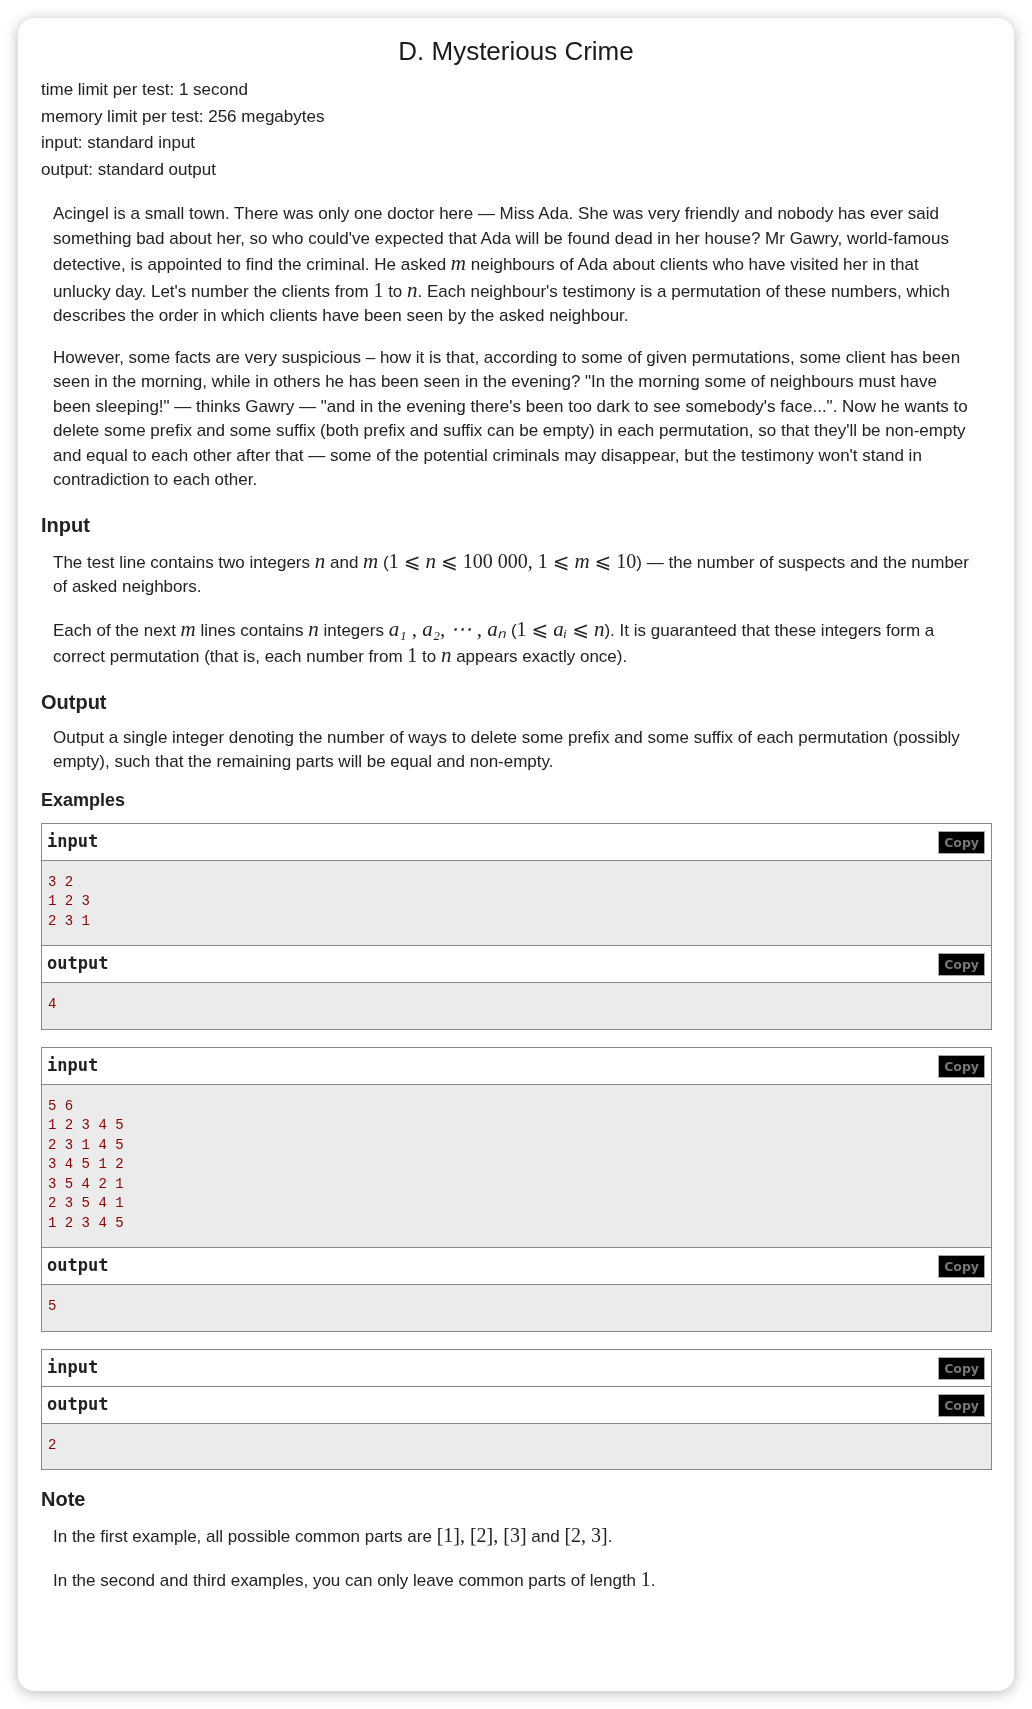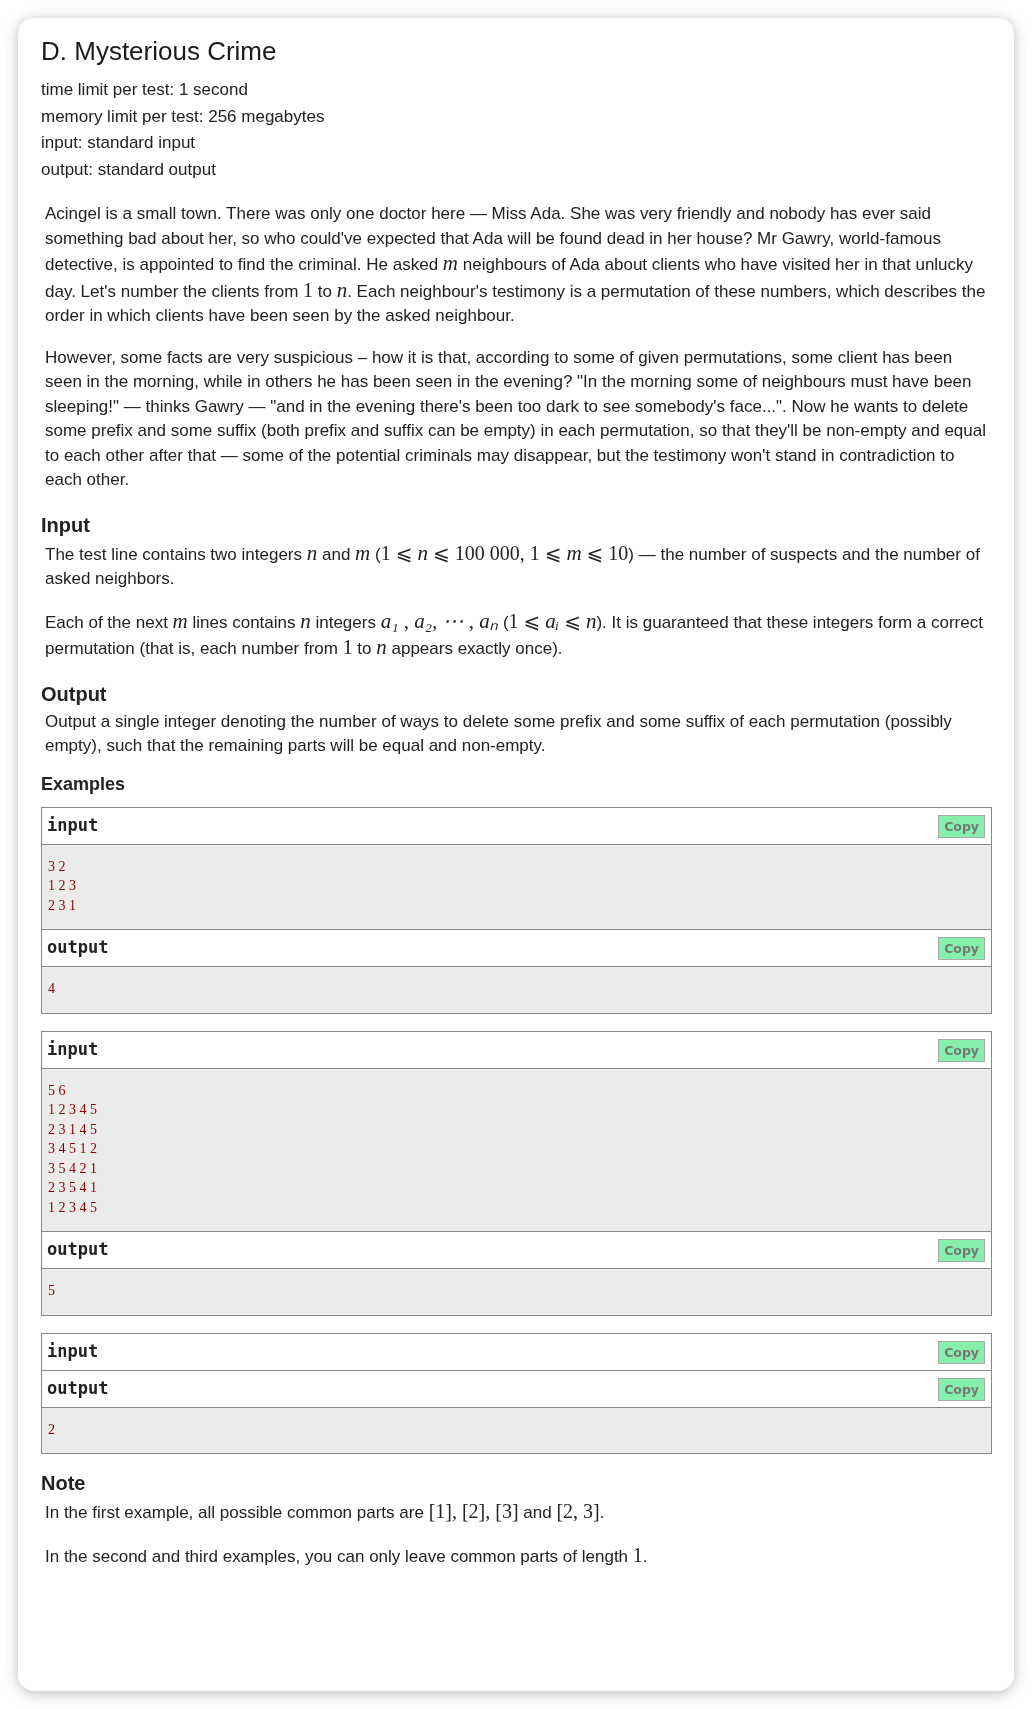--- a/index.html
+++ b/index.html
@@ -14,28 +14,29 @@
   .card {
     position: absolute;
     left: 18px; top: 18px;
     width: 996px; height: 1673px;
     background: #ffffff;
     border-radius: 16px;
     box-shadow: 0 2px 14px rgba(0,0,0,0.28);
   }
   .inner { position: absolute; left: 23px; top: 0; width: 950px; }
   .title {
+    text-align: center;
     font-size: 26px;
     margin-top: 16px;
     color: #1a1a1a;
     height: 34px;
     line-height: 34px;
   }
   .meta { font-size: 17px; line-height: 26.5px; margin-top: 9px; }
-  p { font-size: 17px; line-height: 24.5px; margin: 4px; }
+  p { font-size: 17px; line-height: 24.5px; margin: 12px; }
   .legend { margin-top: 19px; }
   .para { margin-bottom: 17px; }
   .section-title { font-size: 20px; font-weight: bold; line-height: 24px; margin-top: 0; }
   .mi { font-family: "Liberation Serif", serif; font-style: italic; font-size: 21px; }
   .mn { font-family: "Liberation Serif", serif; font-size: 20px; }
   .examples-title { font-size: 18px; font-weight: bold; margin-top: 15px; margin-bottom: 12px; }
   .example {
     border: 1px solid #888888;
     margin-bottom: 17px;
     width: 949px;
@@ -49,33 +50,33 @@
   .ex-head .label {
     font-family: "DejaVu Sans Mono", monospace;
     font-weight: bold;
     font-size: 17px;
     position: absolute; left: 5px; top: 7px;
     color: #222;
   }
   .copy-btn {
     position: absolute; right: 6px; top: 7px;
     border: 1px solid #aaaaaa;
-    background: #86efac;
+    background: #000000;
     font-family: "DejaVu Sans", sans-serif;
     font-weight: bold;
     font-size: 12.5px;
     color: #777777;
     padding: 2px 5px;
     line-height: 17px;
     cursor: pointer;
   }
   .ex-body {
     background: #ebebeb;
     padding: 12px 12px 14px 6px;
-    font-family: Liberation Serif, serif;
+    font-family: Liberation Mono, monospace;
     font-size: 14px;
     color: #8b0000;
     line-height: 19.5px;
     white-space: pre;
     border-bottom: 1px solid #888888;
   }
   .ex-body:last-child { border-bottom: none; }
   .note-title { font-size: 20px; font-weight: bold; margin-top: 5px; line-height: 24px; }
 </style>
 </head>

